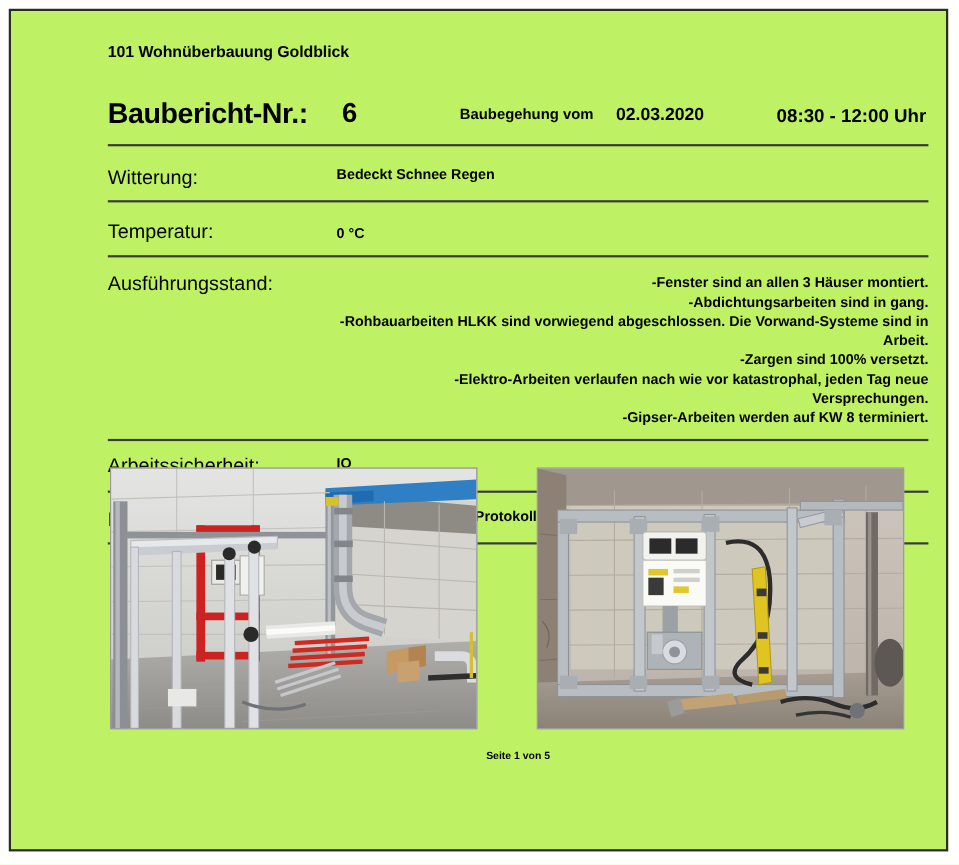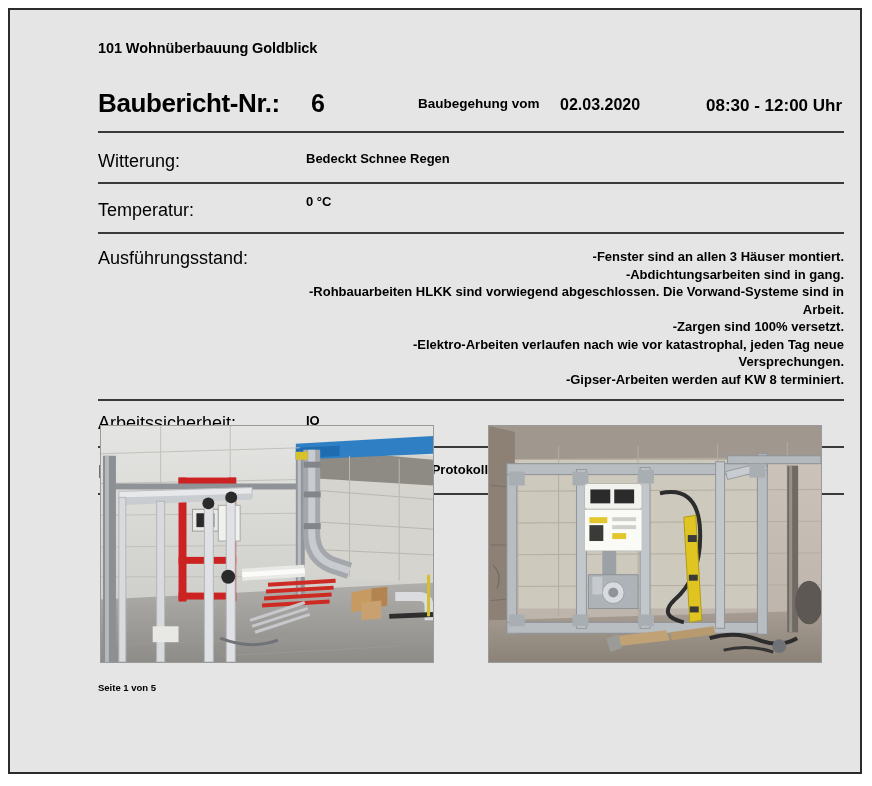--- a/index.html
+++ b/index.html
@@ -15,21 +15,21 @@
     overflow: hidden;
   }
 
   .page-frame {
     position: absolute;
     left: 8px;
     top: 8px;
     width: 854px;
     height: 766px;
     border: 2px solid #2b2b2b;
-    background: #e5e5e5;
+    background: #bef264;
     box-sizing: border-box;
   }
 
   .sheet {
     position: absolute;
     left: 88px;
     top: 0;
     width: 746px;
     height: 100%;
   }
@@ -163,20 +163,21 @@
   }
   .photo-left { left: 2px; }
   .photo-right { left: 390px; }
   .photo svg { display: block; width: 100%; height: 100%; }
 
   .footer {
     position: absolute;
     left: 0;
     top: 672px;
     width: 746px;
+    text-align: center;
     font-size: 9.5px;
     font-weight: bold;
   }
 </style>
 </head>
 <body>
 
 <div class="page-frame">
   <div class="sheet">
 
@@ -192,21 +193,21 @@
     </div>
 
     <div class="hr" style="top:121px"></div>
 
     <div class="row-label" style="top:141px">Witterung:</div>
     <div class="row-value" style="top:141px">Bedeckt Schnee Regen</div>
 
     <div class="hr" style="top:172px"></div>
 
     <div class="row-label" style="top:190px">Temperatur:</div>
-    <div class="row-value" style="top:184px">0 °C</div>
+    <div class="row-value" style="top:194px">0 °C</div>
 
     <div class="hr" style="top:222px"></div>
 
     <div class="row-label" style="top:238px">Ausführungsstand:</div>
     <div class="row-value-block" style="top:238px">-Fenster sind an allen 3 Häuser montiert.
 -Abdichtungsarbeiten sind in gang.
 -Rohbauarbeiten HLKK sind vorwiegend abgeschlossen. Die Vorwand-Systeme sind in Arbeit.
 -Zargen sind 100% versetzt.
 -Elektro-Arbeiten verlaufen nach wie vor katastrophal, jeden Tag neue Versprechungen.
 -Gipser-Arbeiten werden auf KW 8 terminiert.</div>

